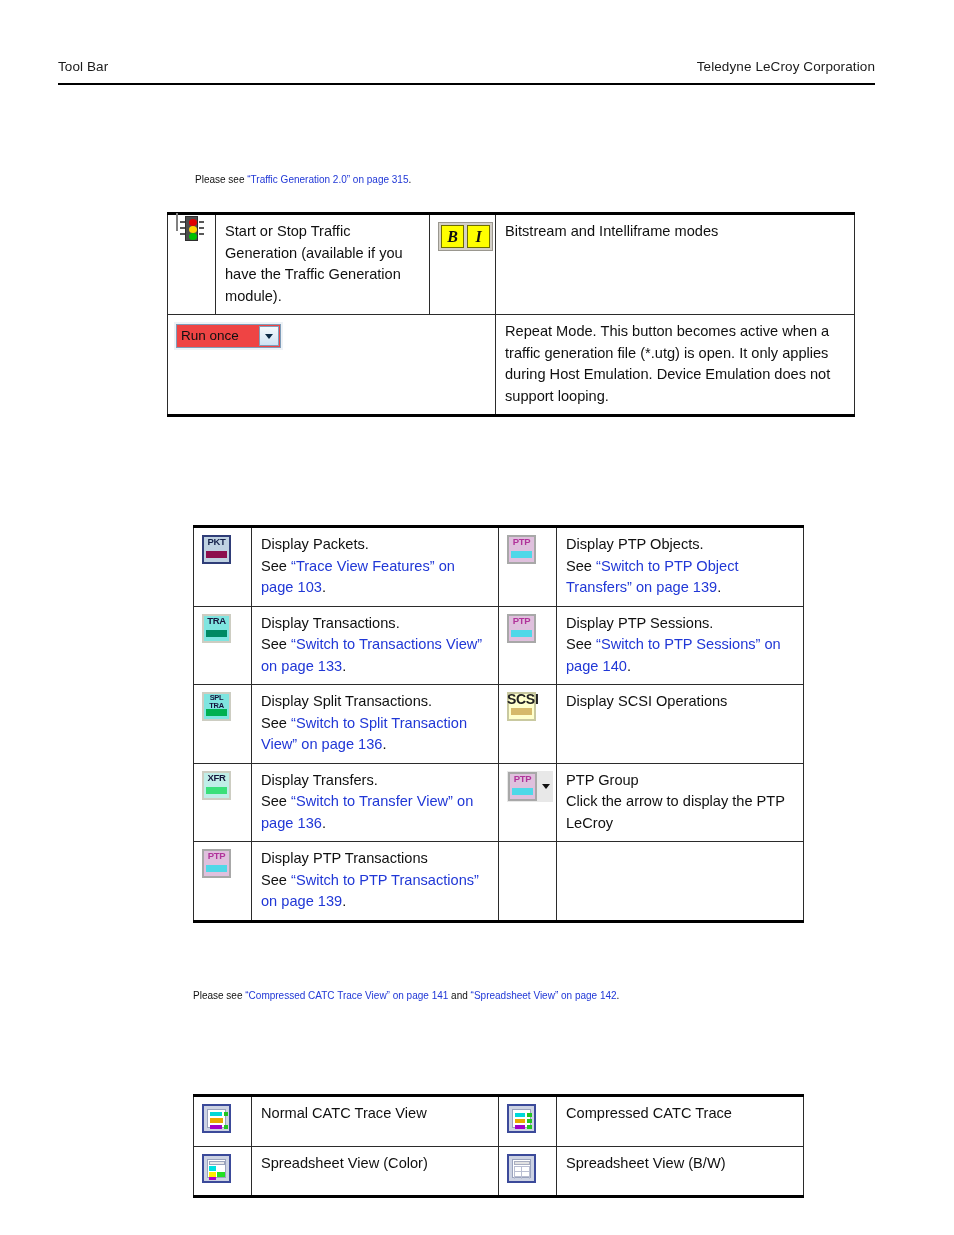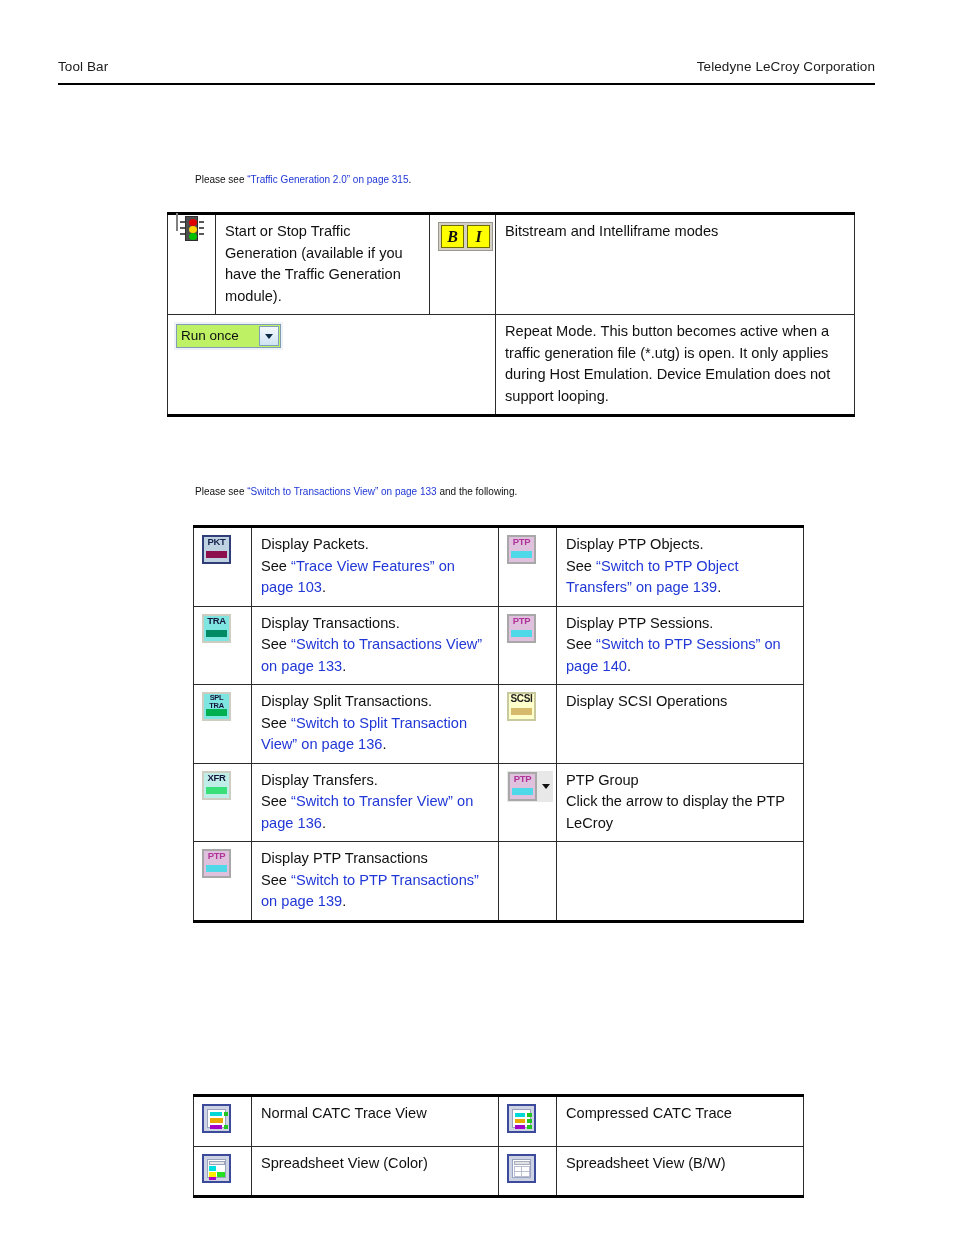--- a/index.html
+++ b/index.html
@@ -168,21 +168,21 @@
     line-height: 1;
   }
   .bi-btn + .bi-btn { margin-left: 3px; }
 
   
   .combo {
     display: inline-flex;
     align-items: stretch;
     width: 105px;
     height: 24px;
-    background: #bef264;
+    background: #ef4444;
     border: 1px solid #7f9db9;
     box-sizing: border-box;
     box-shadow: 0 0 0 2px #eef2f6;
   }
   .combo-text {
     flex: 1;
     display: flex;
     align-items: center;
     padding-left: 4px;
     font-size: 13.5px;
@@ -377,21 +377,20 @@
         </td>
         <td class="no-left no-right"></td>
         <td class="no-left"></td>
         <td>
           <span class="cell-text">Repeat Mode. This button becomes active when a traffic generation file (*.utg) is open. It only applies during Host Emulation. Device Emulation does not support looping.</span>
         </td>
       </tr>
     </tbody>
   </table>
 
-  <p class="para" id="para-2"><span>Please see </span><a class="lnk" href="#" style="text-decoration:none">“Switch to Transactions View” on page 133</a><span> and the following.</span></p>
 
   <table class="doc-table" id="table-2">
     <colgroup>
       <col style="width:58px">
       <col style="width:247px">
       <col style="width:58px">
       <col style="width:247px">
     </colgroup>
     <tbody>
 
@@ -454,21 +453,21 @@
             <span class="bar" style="bottom:5px;"></span>
           </span>
         </td>
         <td>
           <span class="cell-text">Display Split Transactions.</span>
           <span>See </span><a class="lnk" href="#" style="text-decoration:none">“Switch to Split Transaction View” on page 136</a><span>.</span>
         </td>
         <td class="icell">
           <span class="tv-icon sk-scsi">
             <span class="frame"></span>
-            <span class="lbl" style="font-size:10px;">SCSI</span>
+            <span class="lbl" style="font-size:14px;">SCSI</span>
             <span class="bar"></span>
           </span>
         </td>
         <td>
           <span class="cell-text">Display SCSI Operations</span>
         </td>
       </tr>
 
       <tr>
         <td class="icell">
@@ -510,20 +509,21 @@
           <span class="cell-text">Display PTP Transactions</span>
           <span>See </span><a class="lnk" href="#" style="text-decoration:none">“Switch to PTP Transactions” on page 139</a><span>.</span>
         </td>
         <td class="icell"></td>
         <td></td>
       </tr>
 
     </tbody>
   </table>
 
+  <p class="para" id="para-3"><span>Please see </span><a class="lnk" href="#" style="text-decoration:none">“Compressed CATC Trace View” on page 141</a><span> and </span><a class="lnk" href="#" style="text-decoration:none">“Spreadsheet View” on page 142</a><span>.</span></p>
 
   <table class="doc-table" id="table-3">
     <colgroup>
       <col style="width:58px">
       <col style="width:247px">
       <col style="width:58px">
       <col style="width:247px">
     </colgroup>
     <tbody>
       <tr class="first-row">

